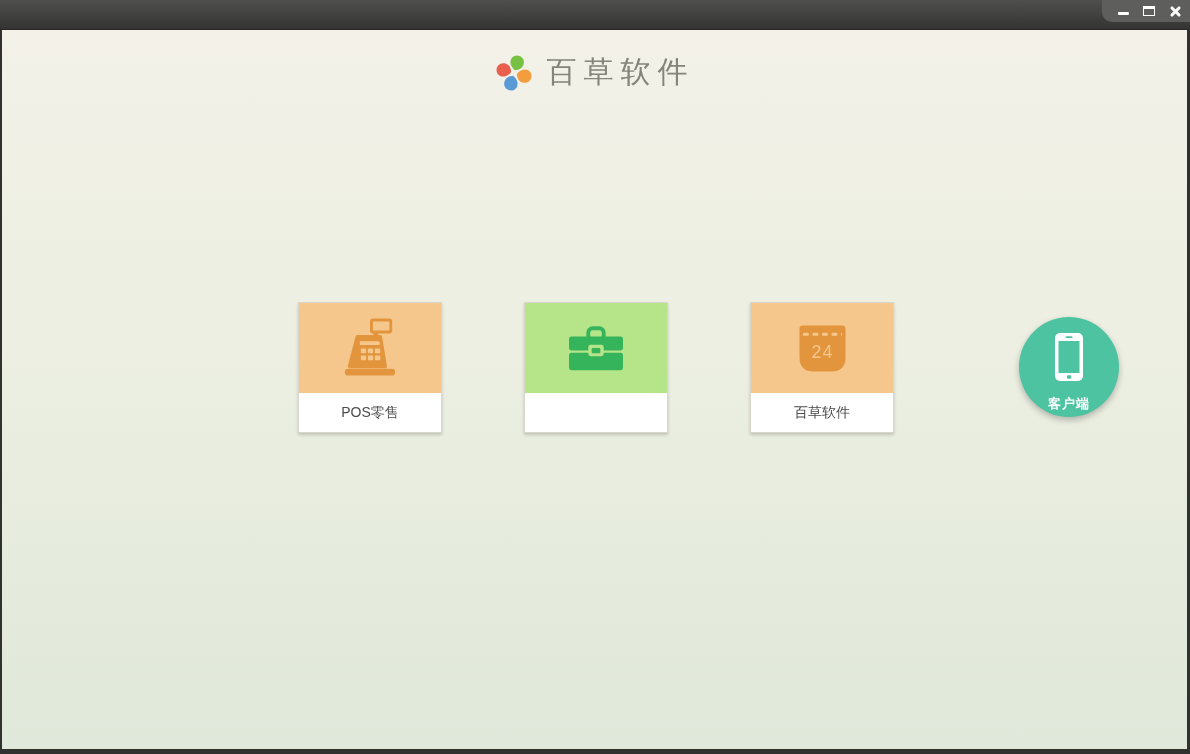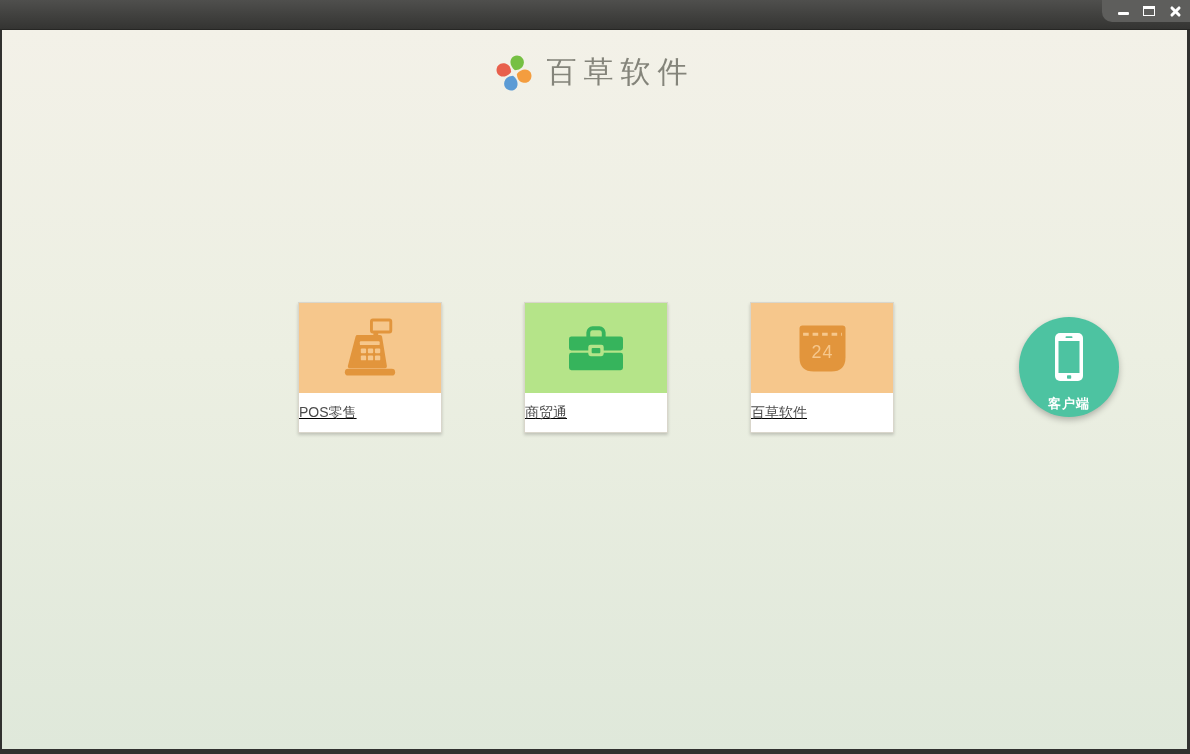--- a/index.html
+++ b/index.html
@@ -45,28 +45,27 @@
     font-family:"DejaVu Serif", serif;
     font-size:30px; color:#84847a; letter-spacing:7px; font-weight:400;
   }
 
   
   .card {
     position:absolute; top:272px; width:144px; height:131px;
     background:#fff; border:1px solid #d9d6cb;
     box-shadow:0 2px 3px rgba(0,0,0,.18);
     cursor:pointer;
-    text-decoration:underline;
   }
   .card-pos  { left:296px; }
   .card-trade{ left:522px; }
   .card-lean { left:748px; }
   .tile { height:90px; display:flex; align-items:center; justify-content:center; }
   .card-label {
-    height:39px; line-height:39px; 
+    height:39px; line-height:39px; text-align:center;
     font-size:14px; color:#4c4c4c; background:#fff;
   }
 
   
   .client-btn {
     position:absolute; left:1017px; top:287px; width:100px; height:100px;
     border-radius:50%;
     box-shadow:0 3px 6px rgba(0,0,0,.25);
     display:flex; flex-direction:column; align-items:center;
     cursor:pointer;
@@ -129,21 +128,20 @@
     <div class="card card-trade">
       <div class="tile" style="background-color: rgb(181, 228, 137);">
         <svg width="54" height="45" viewBox="0 0 56 46" style="--tile: #b5e489; color: rgb(54, 180, 92);">
           <rect x="20" y="2" width="16" height="13" rx="4.5" fill="none" stroke="currentColor" stroke-width="4"></rect>
           <rect x="0" y="10.5" width="56" height="14.5" rx="2.5" fill="currentColor"></rect>
           <rect x="0" y="27.5" width="56" height="18" rx="2.5" fill="currentColor"></rect>
           <rect x="20" y="19" width="16" height="12" rx="2.5" fill="var(--tile)"></rect>
           <rect x="23.5" y="22.5" width="9" height="5.5" rx="1" fill="currentColor"></rect>
         </svg>
       </div>
-      <div class="card-label">商贸通</div>
     </div>
 
     <div class="card card-lean">
       <div class="tile" style="background-color: rgb(246, 199, 140);">
         <svg width="47" height="47" viewBox="0 0 46 46" style="--tile: #f6c78c; color: rgb(226, 149, 60);">
           <path d="M3.5,0.5 H42.5 Q45.5,0.5 45.5,3.5 V31.5 Q45.5,45.5 31.5,45.5 H14.5 Q0.5,45.5 0.5,31.5 V3.5 Q0.5,0.5 3.5,0.5 Z" fill="currentColor"></path>
           <line x1="4" y1="9" x2="42" y2="9" stroke="var(--tile)" stroke-width="3" stroke-dasharray="5.5,3.8"></line>
           <text x="23" y="32" text-anchor="middle" font-size="17.5" letter-spacing="1" font-family="Liberation Sans, sans-serif" fill="var(--tile)">24</text>
         </svg>
       </div>

